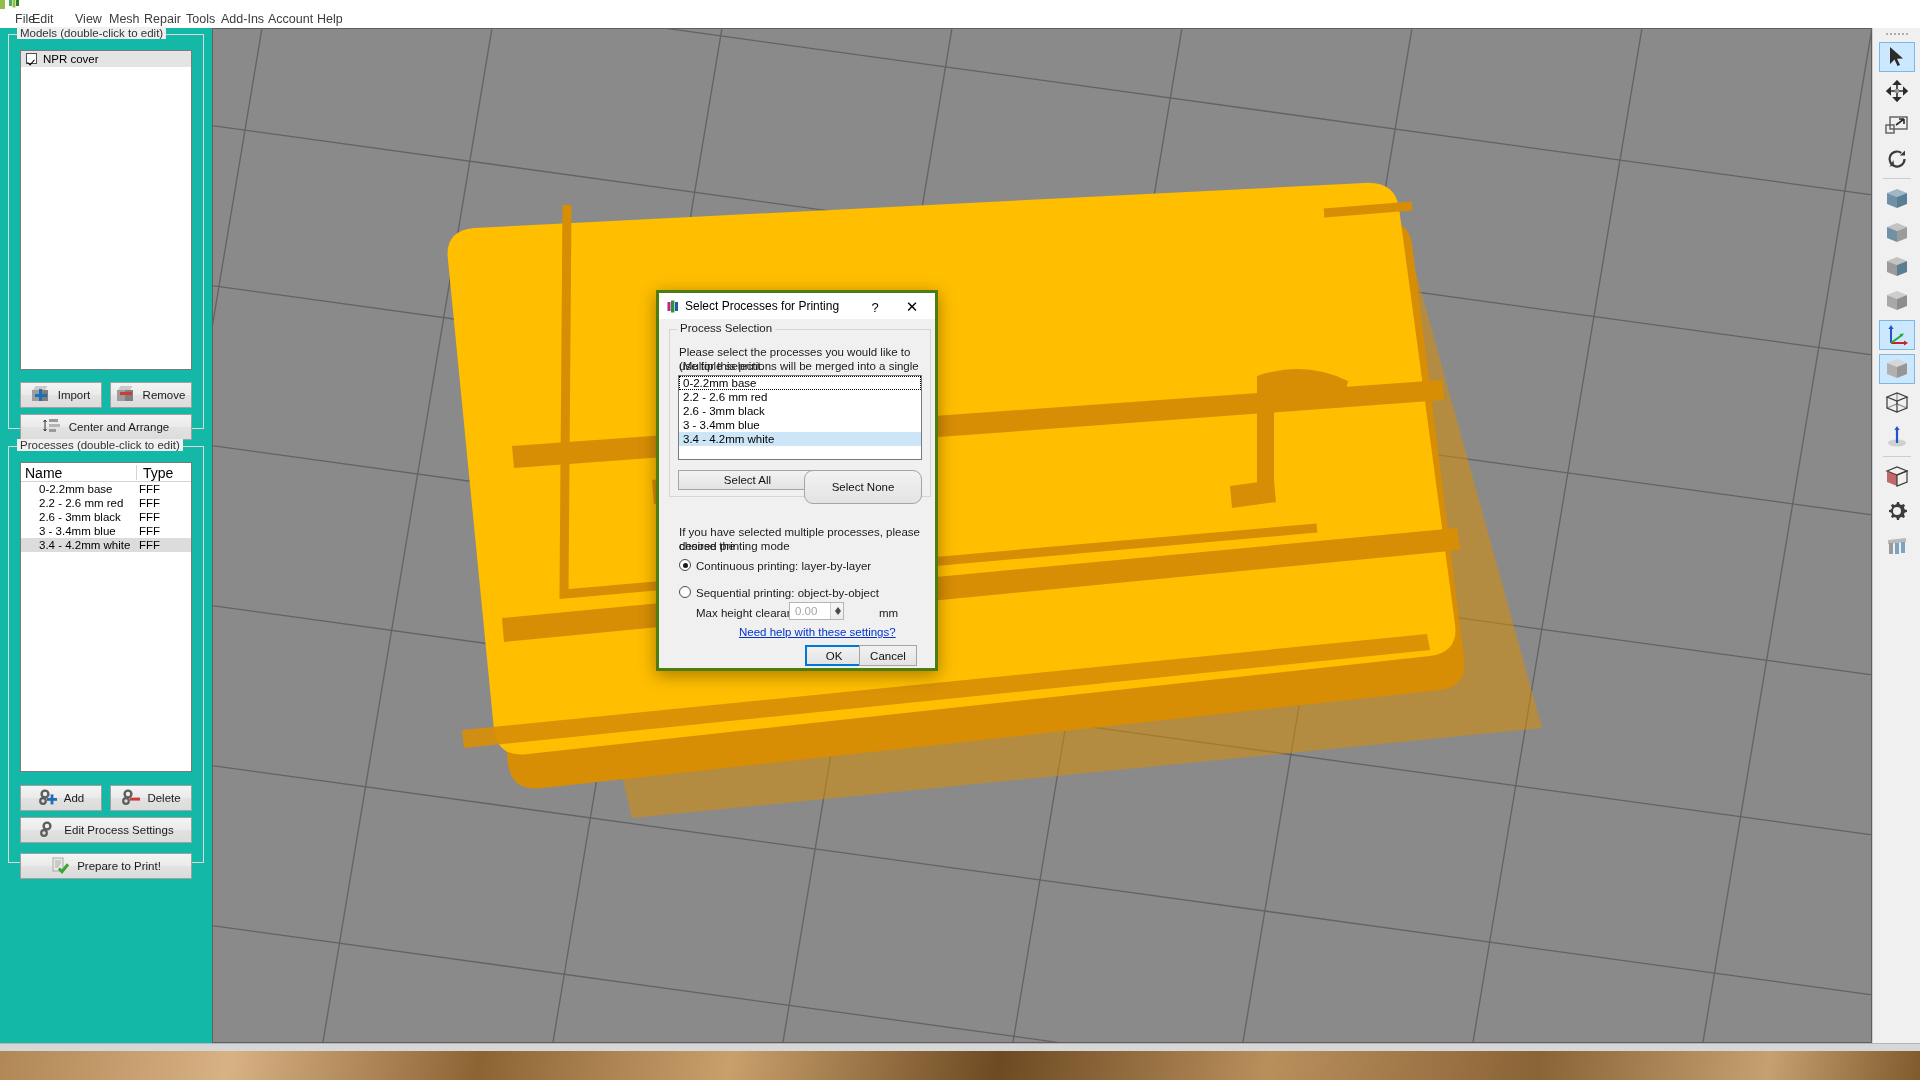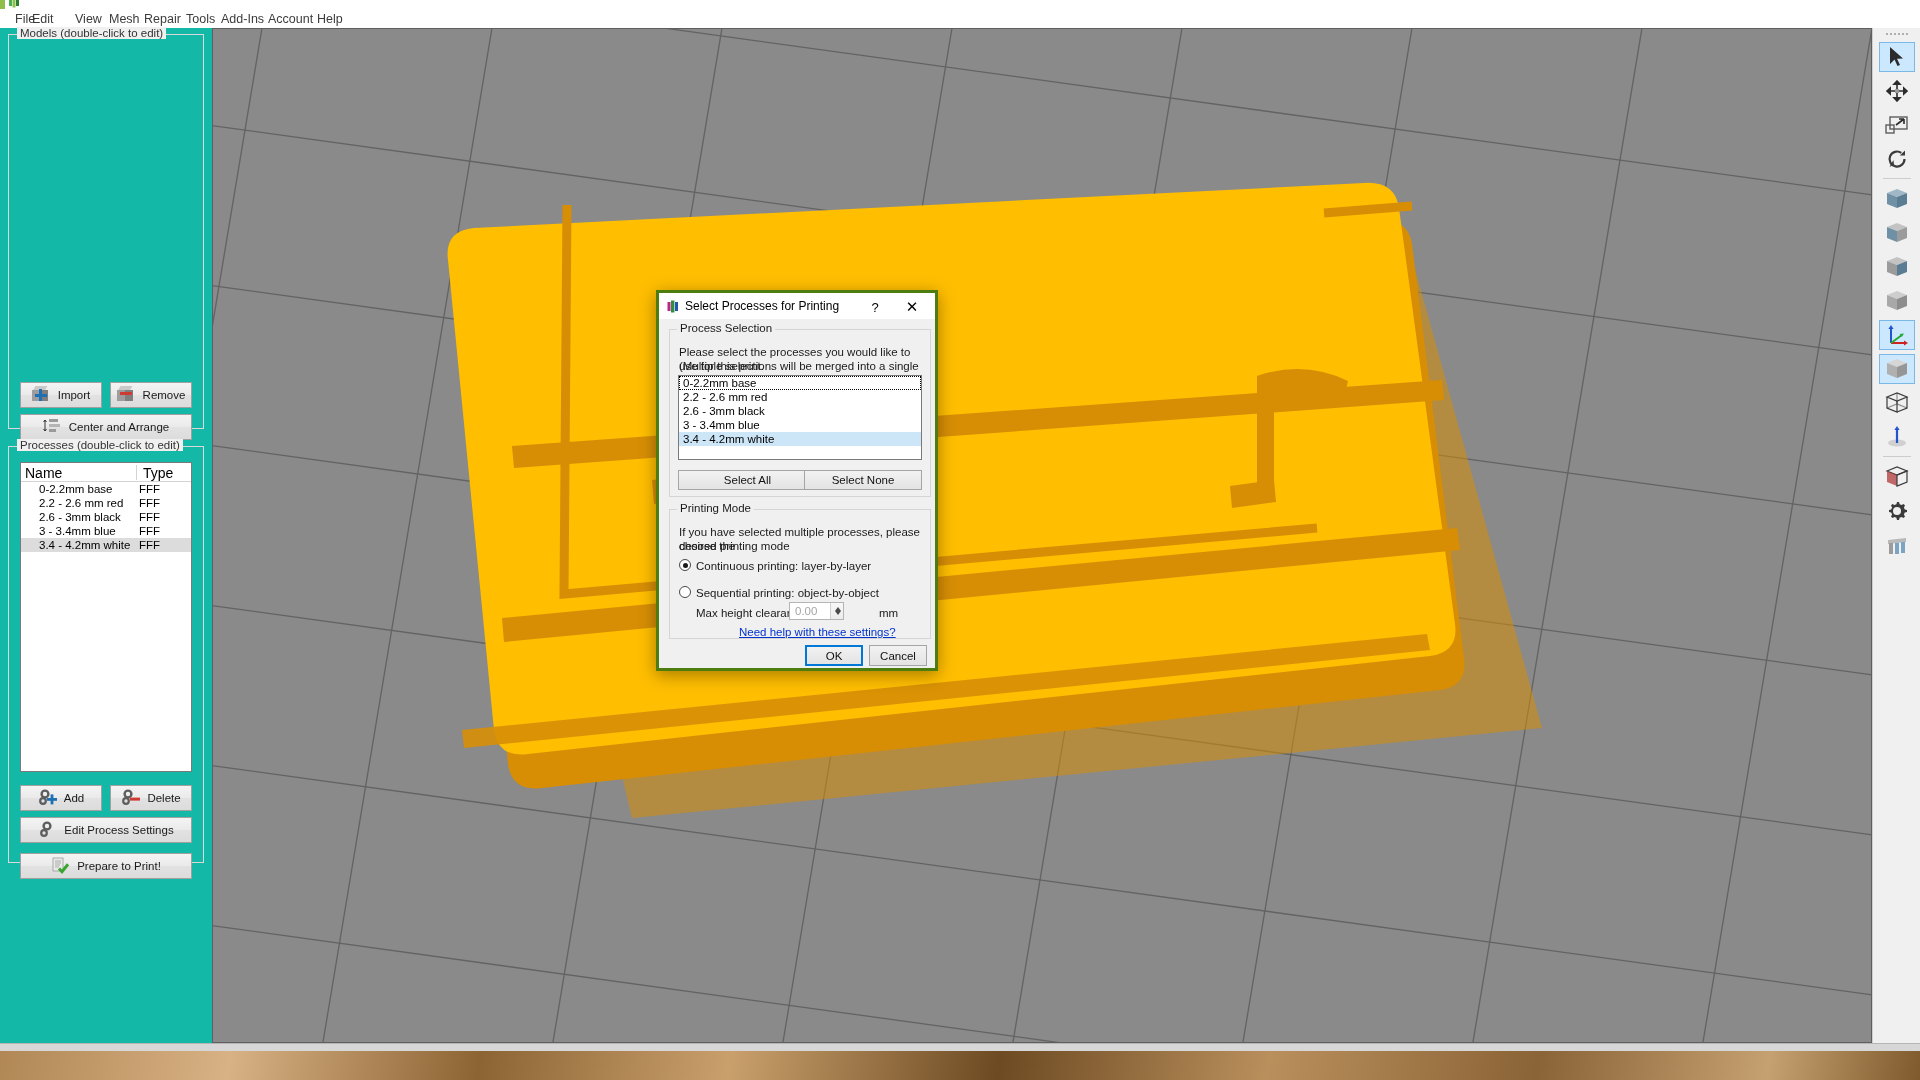--- a/index.html
+++ b/index.html
@@ -284,20 +284,26 @@
     <div class="menu-item" style="left: 264px;">Account</div>
     <div class="menu-item" style="left: 313px;">Help</div>
   </div>
 
 <div id="leftpanel">
 
   <div class="groupbox" style="left:8px; top:6px; width:196px; height:395px;">
     <div class="gb-title">Models (double-click to edit)</div>
   </div>
 
+  <div class="listbox" style="left:20px; top:22px; width:172px; height:320px;">
+    <div class="model-row">
+      <span class="cb"></span>
+      <span>NPR cover</span>
+    </div>
+  </div>
 
   <div class="btn" style="left:20px; top:354px; width:82px; height:26px;">
     <span class="ico">
       <span class="cubeico"><span class="top"></span><span class="lf"></span><span class="rt"></span><span class="plusmark"></span></span>
     </span>
     <span>Import</span>
   </div>
 
   <div class="btn" style="left:110px; top:354px; width:82px; height:26px;">
     <span class="ico">
@@ -613,27 +619,24 @@
       <div class="li focus">0-2.2mm base</div>
       <div class="li">2.2 - 2.6 mm red</div>
       <div class="li">2.6 - 3mm black</div>
       <div class="li">3 - 3.4mm blue</div>
       <div class="li hl">3.4 - 4.2mm white</div>
     </div>
 
   <div class="dbtn" style="left:19px; top:177px; width:139px; height:20px;">
     <span>Select All</span>
   </div>
-  <div class="dbtn" style="left:145px; top:177px; width:118px; height:20px;">
+  <div class="dbtn" style="left:145px; top:177px; width:118px; height:34px;border-radius:9px;">
     <span>Select None</span>
   </div>
 
-  <div class="dgroup" style="left:10px; top:216px; width:262px; height:130px;">
-    <div class="dg-title">Printing Mode</div>
-  </div>
 
   <div class="dtext" style="left:20px; top:232px; width:246px;">If you have selected multiple processes, please choose the</div>
   <div class="dtext" style="left:20px; top:246px; width:246px;">desired printing mode</div>
 
   <div class="radio on" style="left:20px; top:266px;">
     <span class="rk"></span>
     <span>Continuous printing: layer-by-layer</span>
   </div>
 
   <div class="radio" style="left:20px; top:293px;">
@@ -650,16 +653,16 @@
       <span class="ar dn"></span>
     </span>
   </div>
   <div class="dtext" style="left:190px; top:313px;margin-left:30px;">mm</div>
 
   <div class="dlink" style="left:80px; top:333px;">Need help with these settings?</div>
 
   <div class="dbtn primary" style="left:146px; top:352px; width:58px; height:21px;">
     <span>OK</span>
   </div>
-  <div class="dbtn" style="left:210px; top:352px; width:58px; height:21px;">
+  <div class="dbtn" style="left:200px; top:352px; width:58px; height:21px;">
     <span>Cancel</span>
   </div>
 </div>
 
 </body></html>

